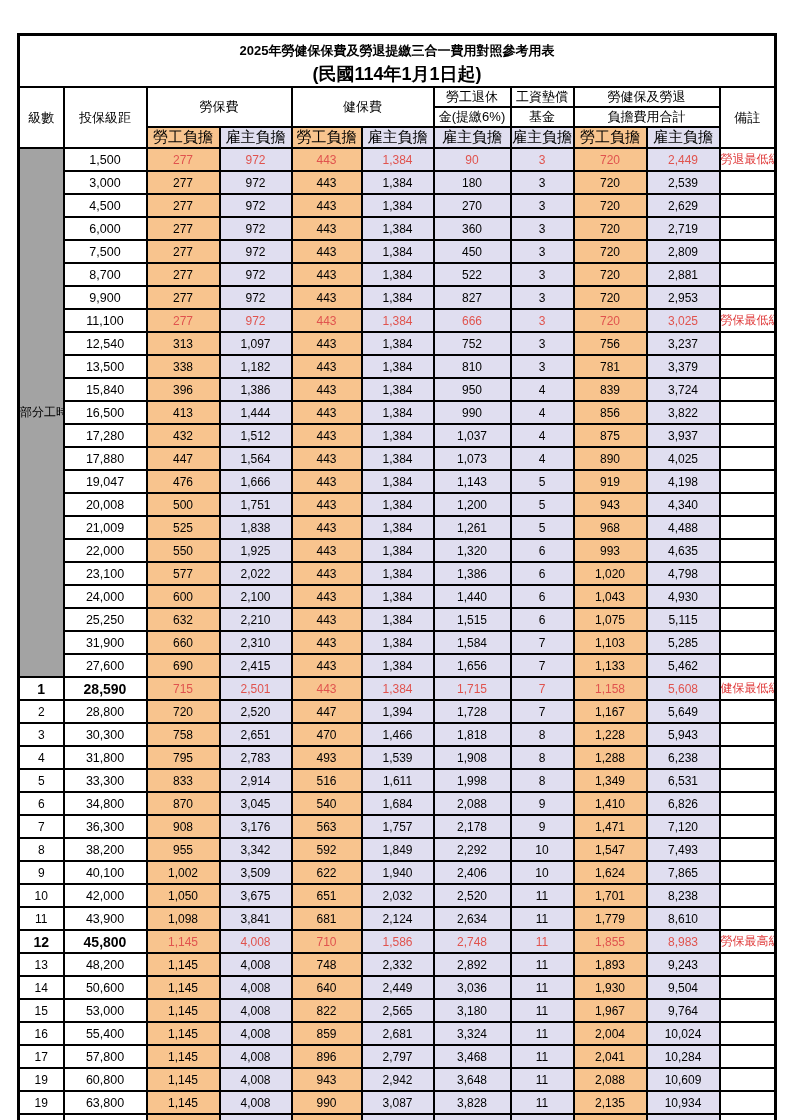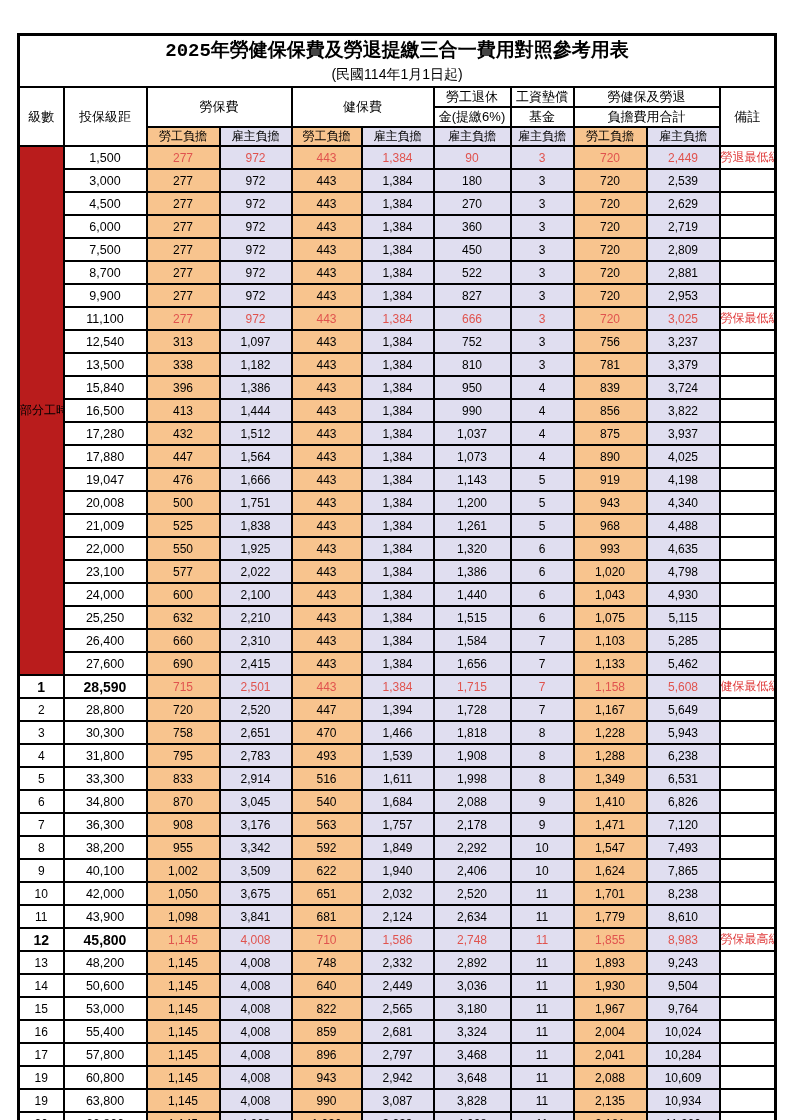--- a/index.html
+++ b/index.html
@@ -14,32 +14,32 @@
     width:757px; height:1055px;
     border-collapse:collapse; table-layout:fixed;
     border:3px solid #000;
   }
   .fee-table td {
     border:2px solid #000;
     text-align:center; vertical-align:middle;
     padding:0; overflow:hidden; white-space:nowrap;
   }
   .title-row td { height:50px; }
-  .title    { font-size:19px; font-weight:bold; line-height:26px;font-family:Liberation Mono, monospace; }
-  .subtitle { font-size:14px; font-weight:normal; line-height:20px; }
+  .title    { font-size:13px; font-weight:bold; line-height:26px; }
+  .subtitle { font-size:18px; font-weight:bold; line-height:20px; }
   .h1 td, .h2 td { font-size:13px; height:17px; font-weight:normal; }
-  .h3 td { font-size:12px; height:17px;margin-top:18px; }
+  .h3 td { font-size:15px; height:17px;margin-top:18px; }
   .thin-b { border-bottom-width:1px; }
   .thin-t { border-top-width:1px;margin-top:24px; }
   .orange { background:#F8C48E; }
   .lav    { background:#E0DEF0; }
   .data-row td { font-size:12px; height:21px; }
   .data-row .bracket { font-size:12.5px; }
   .data-row .level   { font-size:12px; }
-  .parttime { font-size:10.5px; background:#b91c1c; }
+  .parttime { font-size:10.5px; background:#a3a3a3; }
   .red-row .num { color:#E0534E; }
   .remark { font-size:9px; color:#E03C3C; padding:0 1px; }
   .bold-row .level, .bold-row .bracket { font-weight:bold; font-size:14px; }
 </style>
 </head>
 <body>
 
 <div class="page">
   <table class="fee-table">
     <colgroup>
@@ -336,21 +336,21 @@
           <td class="num lav">2,210</td>
           <td class="num orange">443</td>
           <td class="num lav">1,384</td>
           <td class="num lav">1,515</td>
           <td class="num lav">6</td>
           <td class="num orange">1,075</td>
           <td class="num lav">5,115</td>
           <td class="remark"></td>
         </tr>
         <tr class="data-row">
-          <td class="bracket">26,400</td>
+          <td class="bracket">31,900</td>
           <td class="num orange">660</td>
           <td class="num lav">2,310</td>
           <td class="num orange">443</td>
           <td class="num lav">1,384</td>
           <td class="num lav">1,584</td>
           <td class="num lav">7</td>
           <td class="num orange">1,103</td>
           <td class="num lav">5,285</td>
           <td class="remark"></td>
         </tr>

